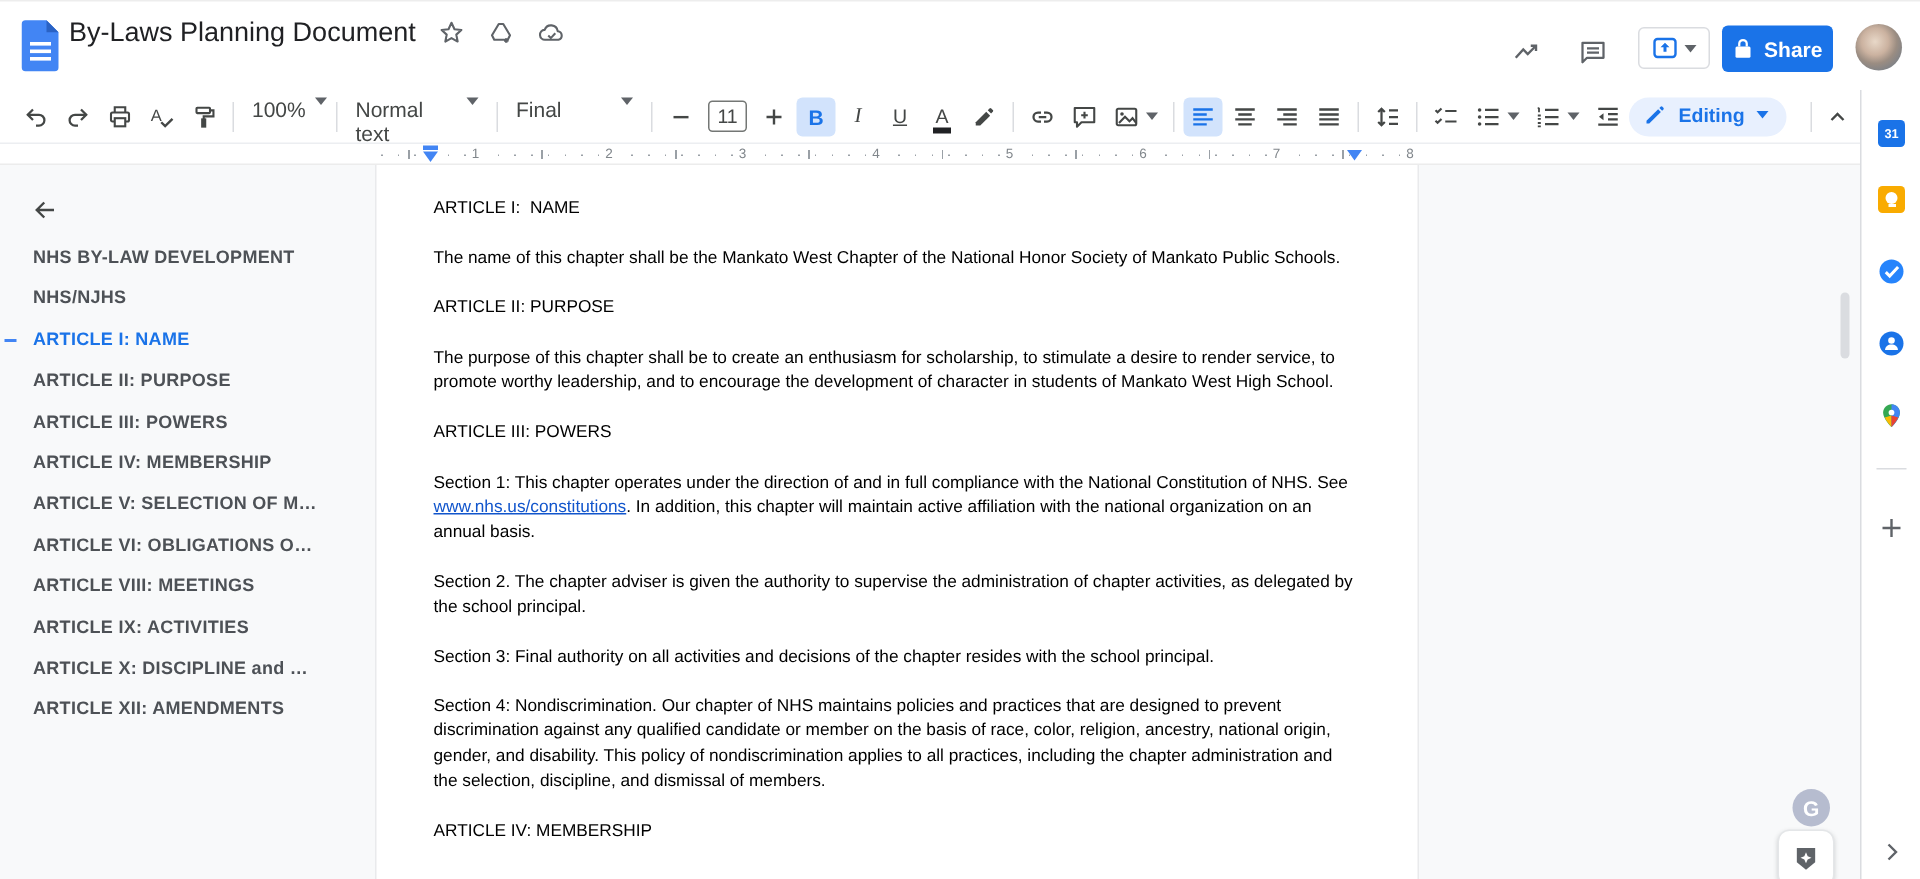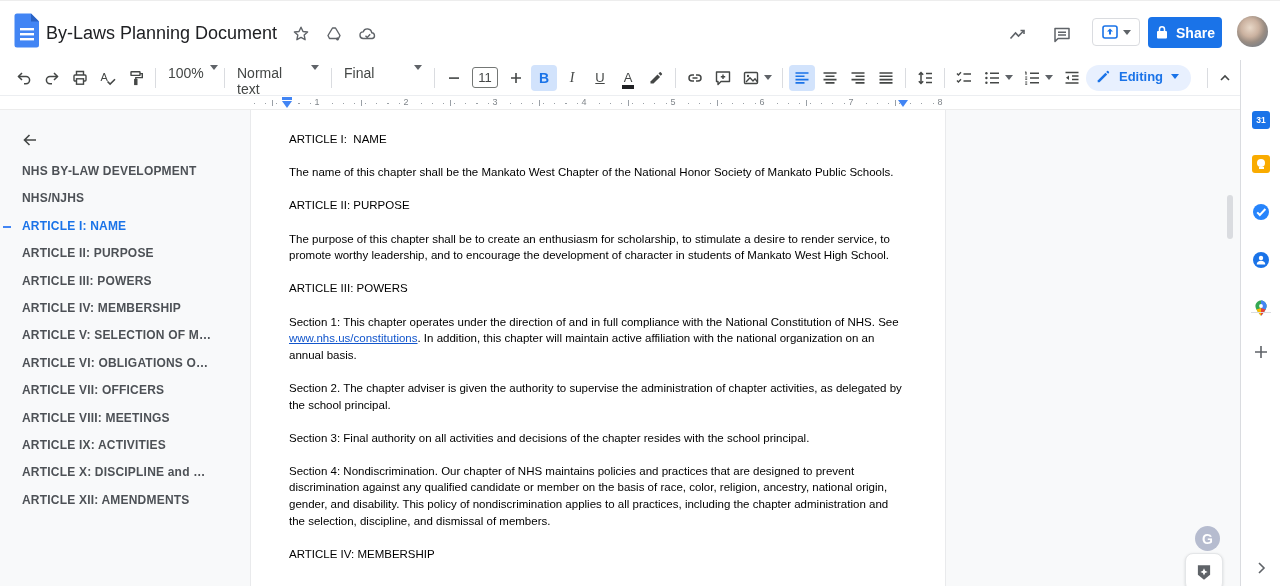--- a/index.html
+++ b/index.html
@@ -3,21 +3,21 @@
 <meta charset="utf-8">
 <style>
   * { margin:0; padding:0; box-sizing:border-box; }
   html,body { width:1280px; height:586px; overflow:hidden; background:#fff;
     font-family:"Liberation Sans","DejaVu Sans",sans-serif; }
   svg { display:block; }
 
   
   .header { position:absolute; left:0; top:0; width:1280px; height:60px; background:#fff; border-top:1px solid #ededed; }
   .docs-logo { position:absolute; left:13px; top:11px; cursor:pointer; }
-  .title-row { position:absolute; left:46px; top:10px; display:flex; align-items:center; gap:15px;margin-top:12px; }
+  .title-row { position:absolute; left:46px; top:10px; display:flex; align-items:center; gap:15px; }
   .doc-title { font-size:18px; color:#202124; white-space:nowrap; }
   .title-ico { color:#5f6368; cursor:pointer; display:flex; }
   .menu-row { position:absolute; left:43px; top:36px; display:flex; align-items:center; height:22px; }
   .menu-item { font-size:14px; color:#202124; padding:2px 8px; border-radius:4px; cursor:pointer; }
   .last-edit { font-size:13px; color:#5f6368; text-decoration:underline; margin-left:10px; cursor:pointer; white-space:nowrap; }
 
   .hdr-iconbtn { position:absolute; top:20px; width:28px; height:28px; display:flex; align-items:center; justify-content:center; color:#5f6368; cursor:pointer; }
   .present-btn { position:absolute; left:1092px; top:17px; width:48px; height:28px; border:1px solid #dadce0; border-radius:4px; background:#fff; display:flex; align-items:center; justify-content:center; gap:4px; cursor:pointer; }
   .caret { width:0; height:0; border-left:4px solid transparent; border-right:4px solid transparent; border-top:5px solid #5f6368; }
   .share-btn { position:absolute; left:1148px; top:16px; height:31px; width:74px; background:#1a73e8; border-radius:4px; color:#fff; display:flex; align-items:center; justify-content:center; gap:7px; font-size:14px; font-weight:bold; cursor:pointer; }
@@ -69,21 +69,21 @@
   .doc-text p:first-child { margin-top:0; }
   .doc-link { color:#1155cc; text-decoration:underline; cursor:pointer; }
 
   .scroll-thumb { position:absolute; left:1227px; top:85px; width:6px; height:44px; border-radius:3px; background:#dadce0; cursor:pointer; }
 
   .grammarly-g { position:absolute; left:1195px; top:416px; width:25px; height:25px; border-radius:50%; background:#b6bccf; color:#fff; font-weight:bold; font-size:14px; display:flex; align-items:center; justify-content:center; cursor:pointer; }
   .assist-card { position:absolute; left:1185px; top:443px; width:38px; height:38px; background:#fff; border:1px solid #e4e6e8; border-radius:8px; box-shadow:0 1px 3px rgba(60,64,67,.18); display:flex; align-items:center; justify-content:center; cursor:pointer; color:#5f6368; }
 
   
   .apps-panel { position:absolute; left:1240px; top:60px; width:40px; height:526px; background:#fff; border-left:1px solid #dadce0; }
-  .app-btn { position:absolute; left:11px; width:18px; height:16px; cursor:pointer;margin-top:31px; }
+  .app-btn { position:absolute; left:11px; width:18px; height:16px; cursor:pointer; }
   .panel-div { position:absolute; left:10px; width:20px; height:1px; background:#dadce0; }
   .panel-plus { position:absolute; left:10px; width:20px; height:20px; color:#5f6368; cursor:pointer; }
   .panel-chev { position:absolute; left:10px; width:20px; height:20px; color:#5f6368; cursor:pointer; }
 
   .cal-sq { width:18px; height:18px; background:#1a73e8; border-radius:3px; color:#fff; font-size:8.5px; font-weight:bold; display:flex; align-items:center; justify-content:center; }
   .keep-sq { width:18px; height:18px; background:#f9ab00; border-radius:3px; position:relative; }
   .keep-sq .bulb { position:absolute; left:5px; top:3.5px; width:8px; height:8px; border-radius:50%; background:#fff; }
   .keep-sq .base { position:absolute; left:6.5px; top:11.5px; width:5px; height:2.5px; background:#fff; }
 </style>
 </head>
@@ -377,21 +377,20 @@
 
   <div class="outline">
     <div class="outline-item">NHS BY-LAW DEVELOPMENT</div>
     <div class="outline-item">NHS/NJHS</div>
     <div class="outline-item is-active">ARTICLE I: NAME</div>
     <div class="outline-item">ARTICLE II: PURPOSE</div>
     <div class="outline-item">ARTICLE III: POWERS</div>
     <div class="outline-item">ARTICLE IV: MEMBERSHIP</div>
     <div class="outline-item">ARTICLE V: SELECTION OF M…</div>
     <div class="outline-item">ARTICLE VI: OBLIGATIONS O…</div>
-    <div class="outline-item">ARTICLE VII: OFFICERS</div>
     <div class="outline-item">ARTICLE VIII: MEETINGS</div>
     <div class="outline-item">ARTICLE IX: ACTIVITIES</div>
     <div class="outline-item">ARTICLE X: DISCIPLINE and …</div>
     <div class="outline-item">ARTICLE XII: AMENDMENTS</div>
   </div>
 
   <div class="page">
     <div class="doc-text">
       <p>ARTICLE I:  NAME</p>
       <p>The name of this chapter shall be the Mankato West Chapter of the National Honor Society of Mankato Public Schools.</p>

